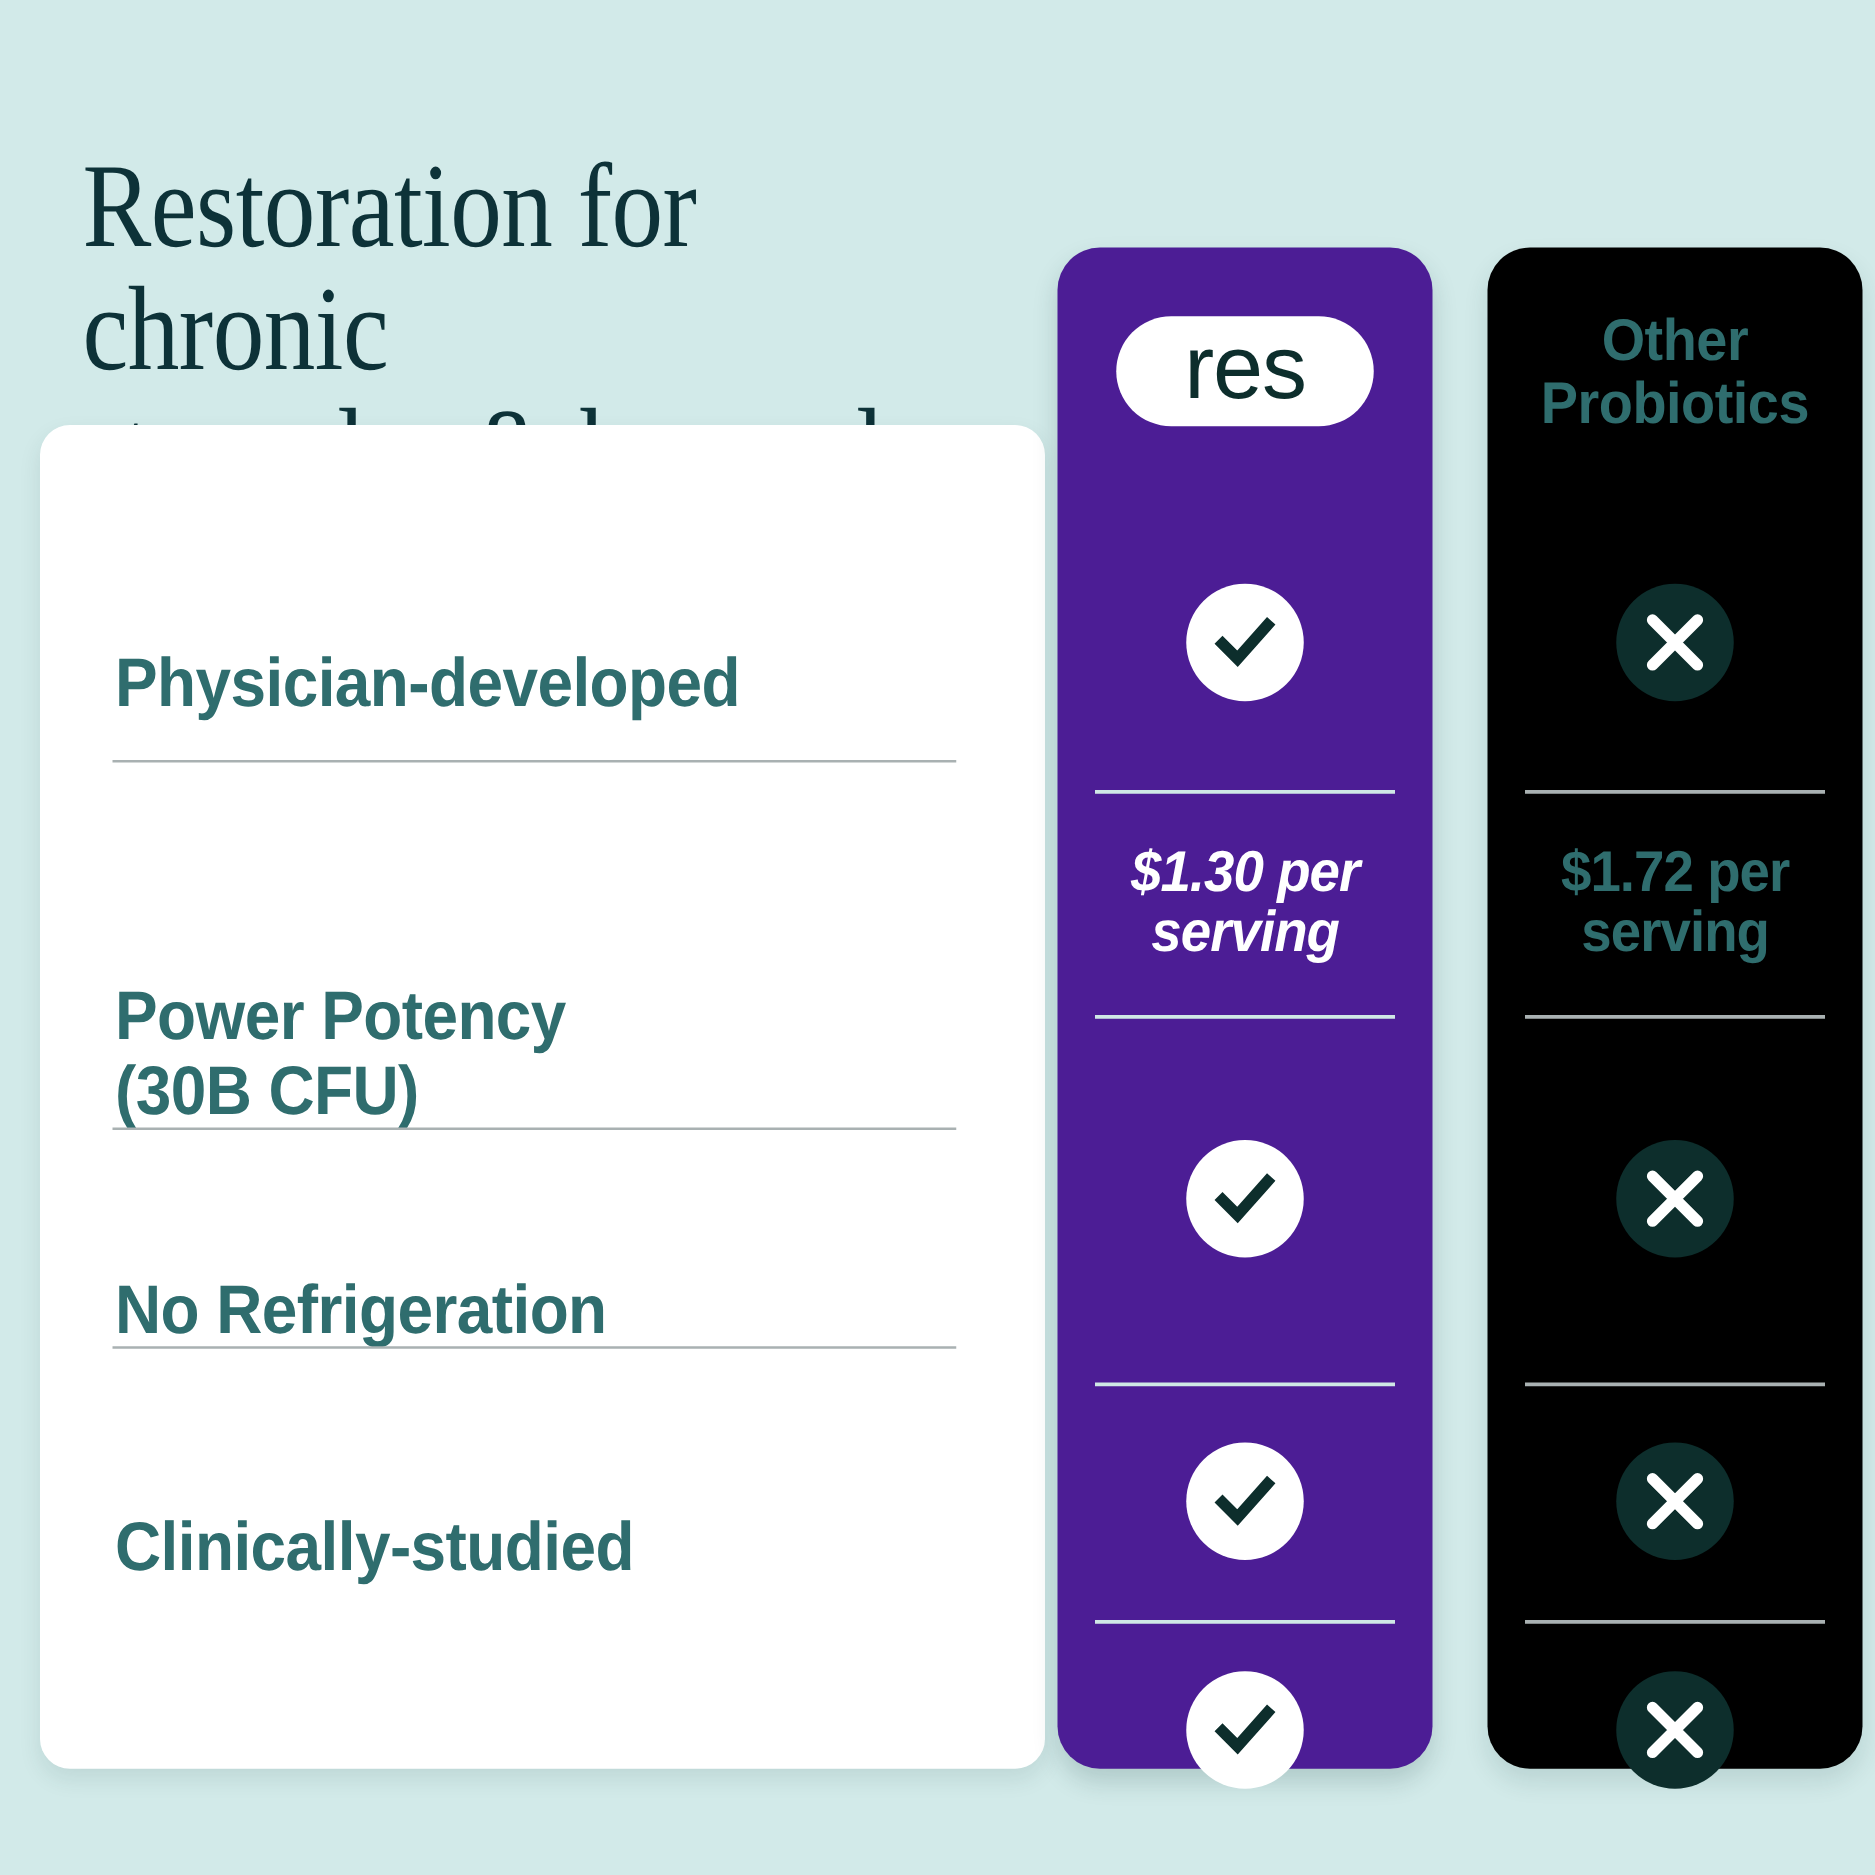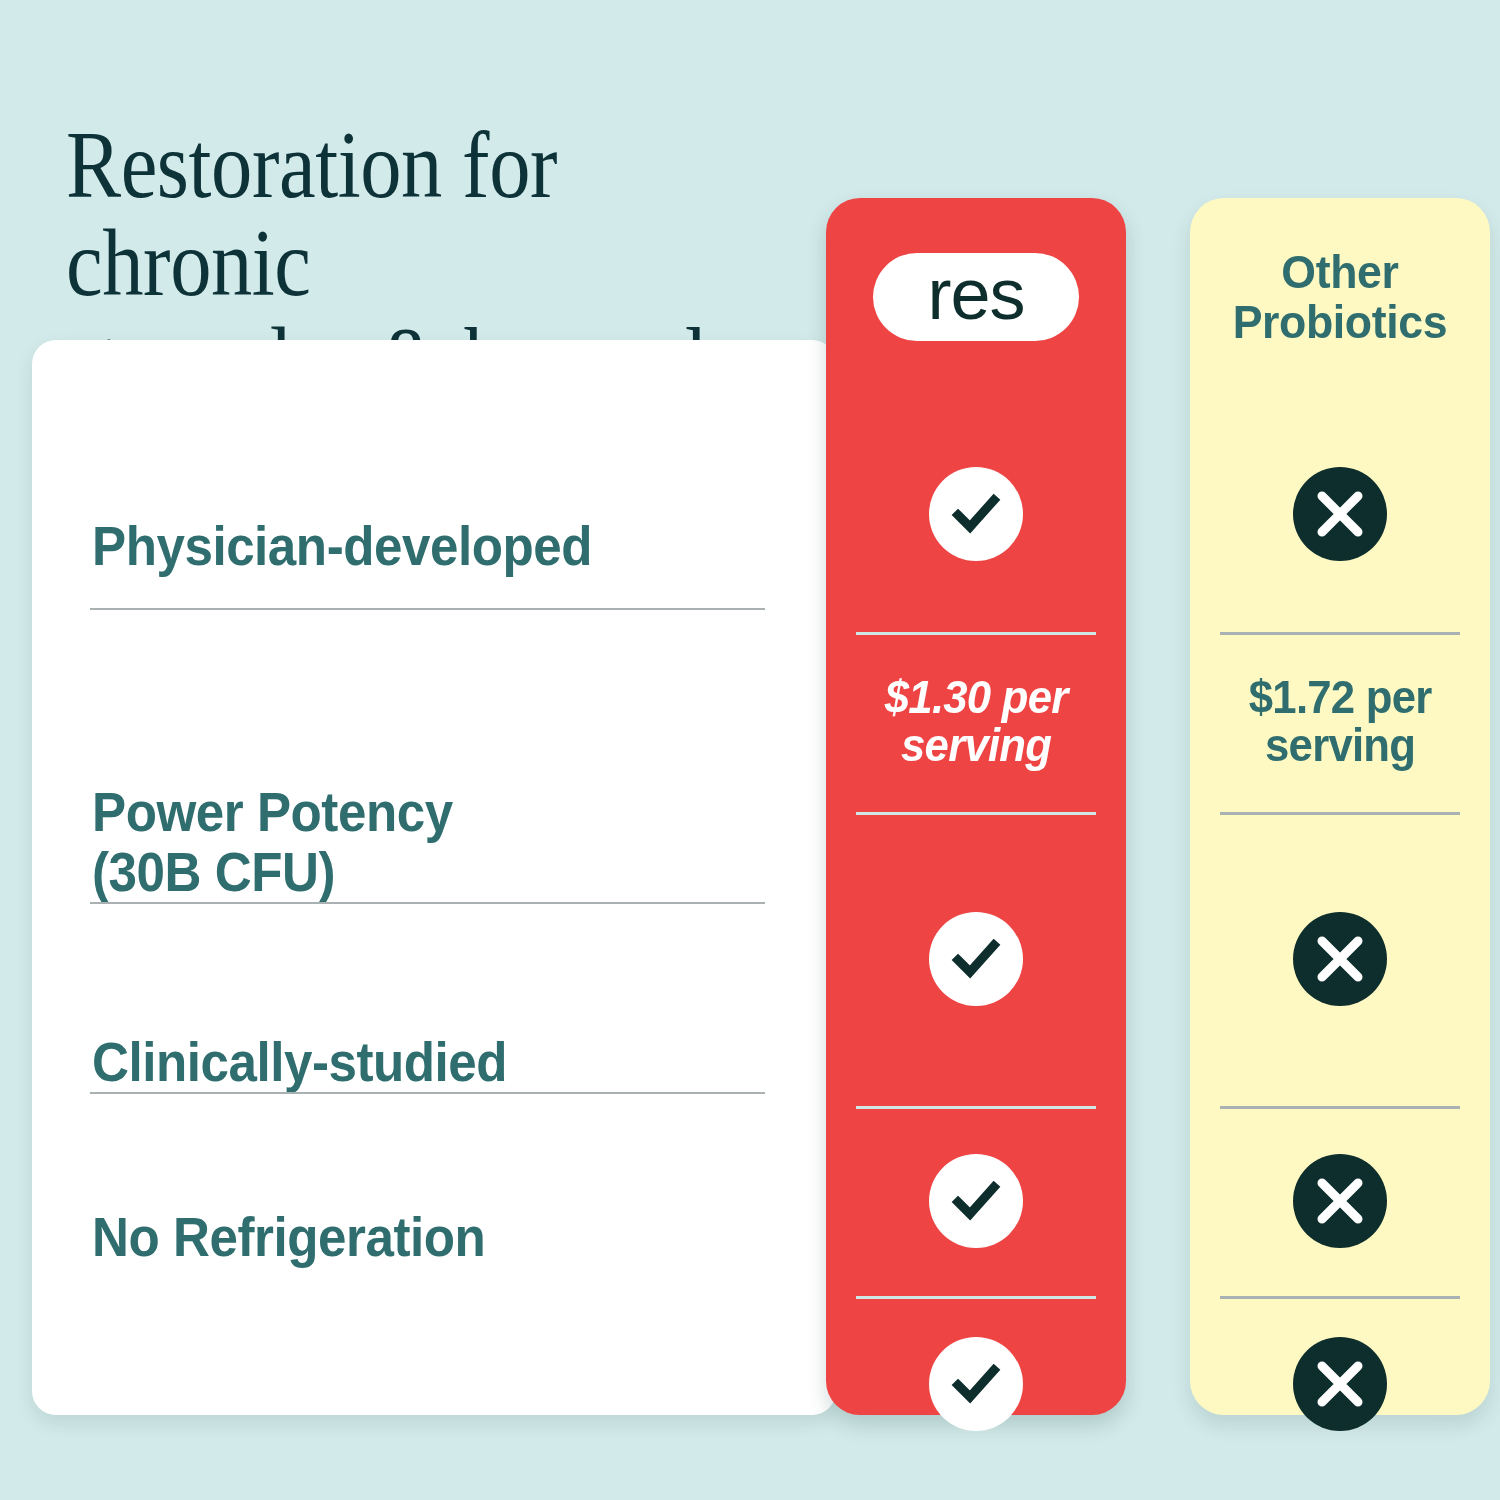--- a/index.html
+++ b/index.html
@@ -88,27 +88,27 @@
   
   .col {
     position: absolute;
     top: 198px;
     width: 300px;
     height: 1217px;
     border-radius: 34px;
     box-sizing: border-box;
   }
   .col-res {
-    left: 826px;
-    background: #ef4444;
+    left: 846px;
+    background: #4c1d95;
     box-shadow: 0 10px 20px rgba(20, 60, 60, 0.18);
   }
   .col-other {
     left: 1190px;
-    background: #fef9c3;
+    background: #000000;
     box-shadow: 0 10px 20px rgba(20, 60, 60, 0.12);
   }
 
   .col-head {
     height: 198px;
     display: flex;
     align-items: center;
     justify-content: center;
   }
 
@@ -208,25 +208,25 @@
 
   <div class="features-card">
     <div class="feature-rows" id="feature-rows">
         <div class="feature-row" style="height: 236px;">
           <span class="feature-label">Physician-developed</span>
         </div>
         <div class="feature-row" style="height: 294px; margin-top: 32px;">
           <span class="feature-label">Power Potency
 (30B CFU)</span>
         </div>
+        <div class="feature-row" style="height: 175px;">
+          <span class="feature-label">No Refrigeration</span>
+        </div>
         <div class="feature-row" style="height: 190px;">
           <span class="feature-label">Clinically-studied</span>
-        </div>
-        <div class="feature-row" style="height: 175px;">
-          <span class="feature-label">No Refrigeration</span>
         </div>
       </div>
   </div>
 
   <div class="col col-res">
     <div class="col-head">
       <div class="res-badge">
         <span class="res-badge-text">res</span>
       </div>
     </div>

